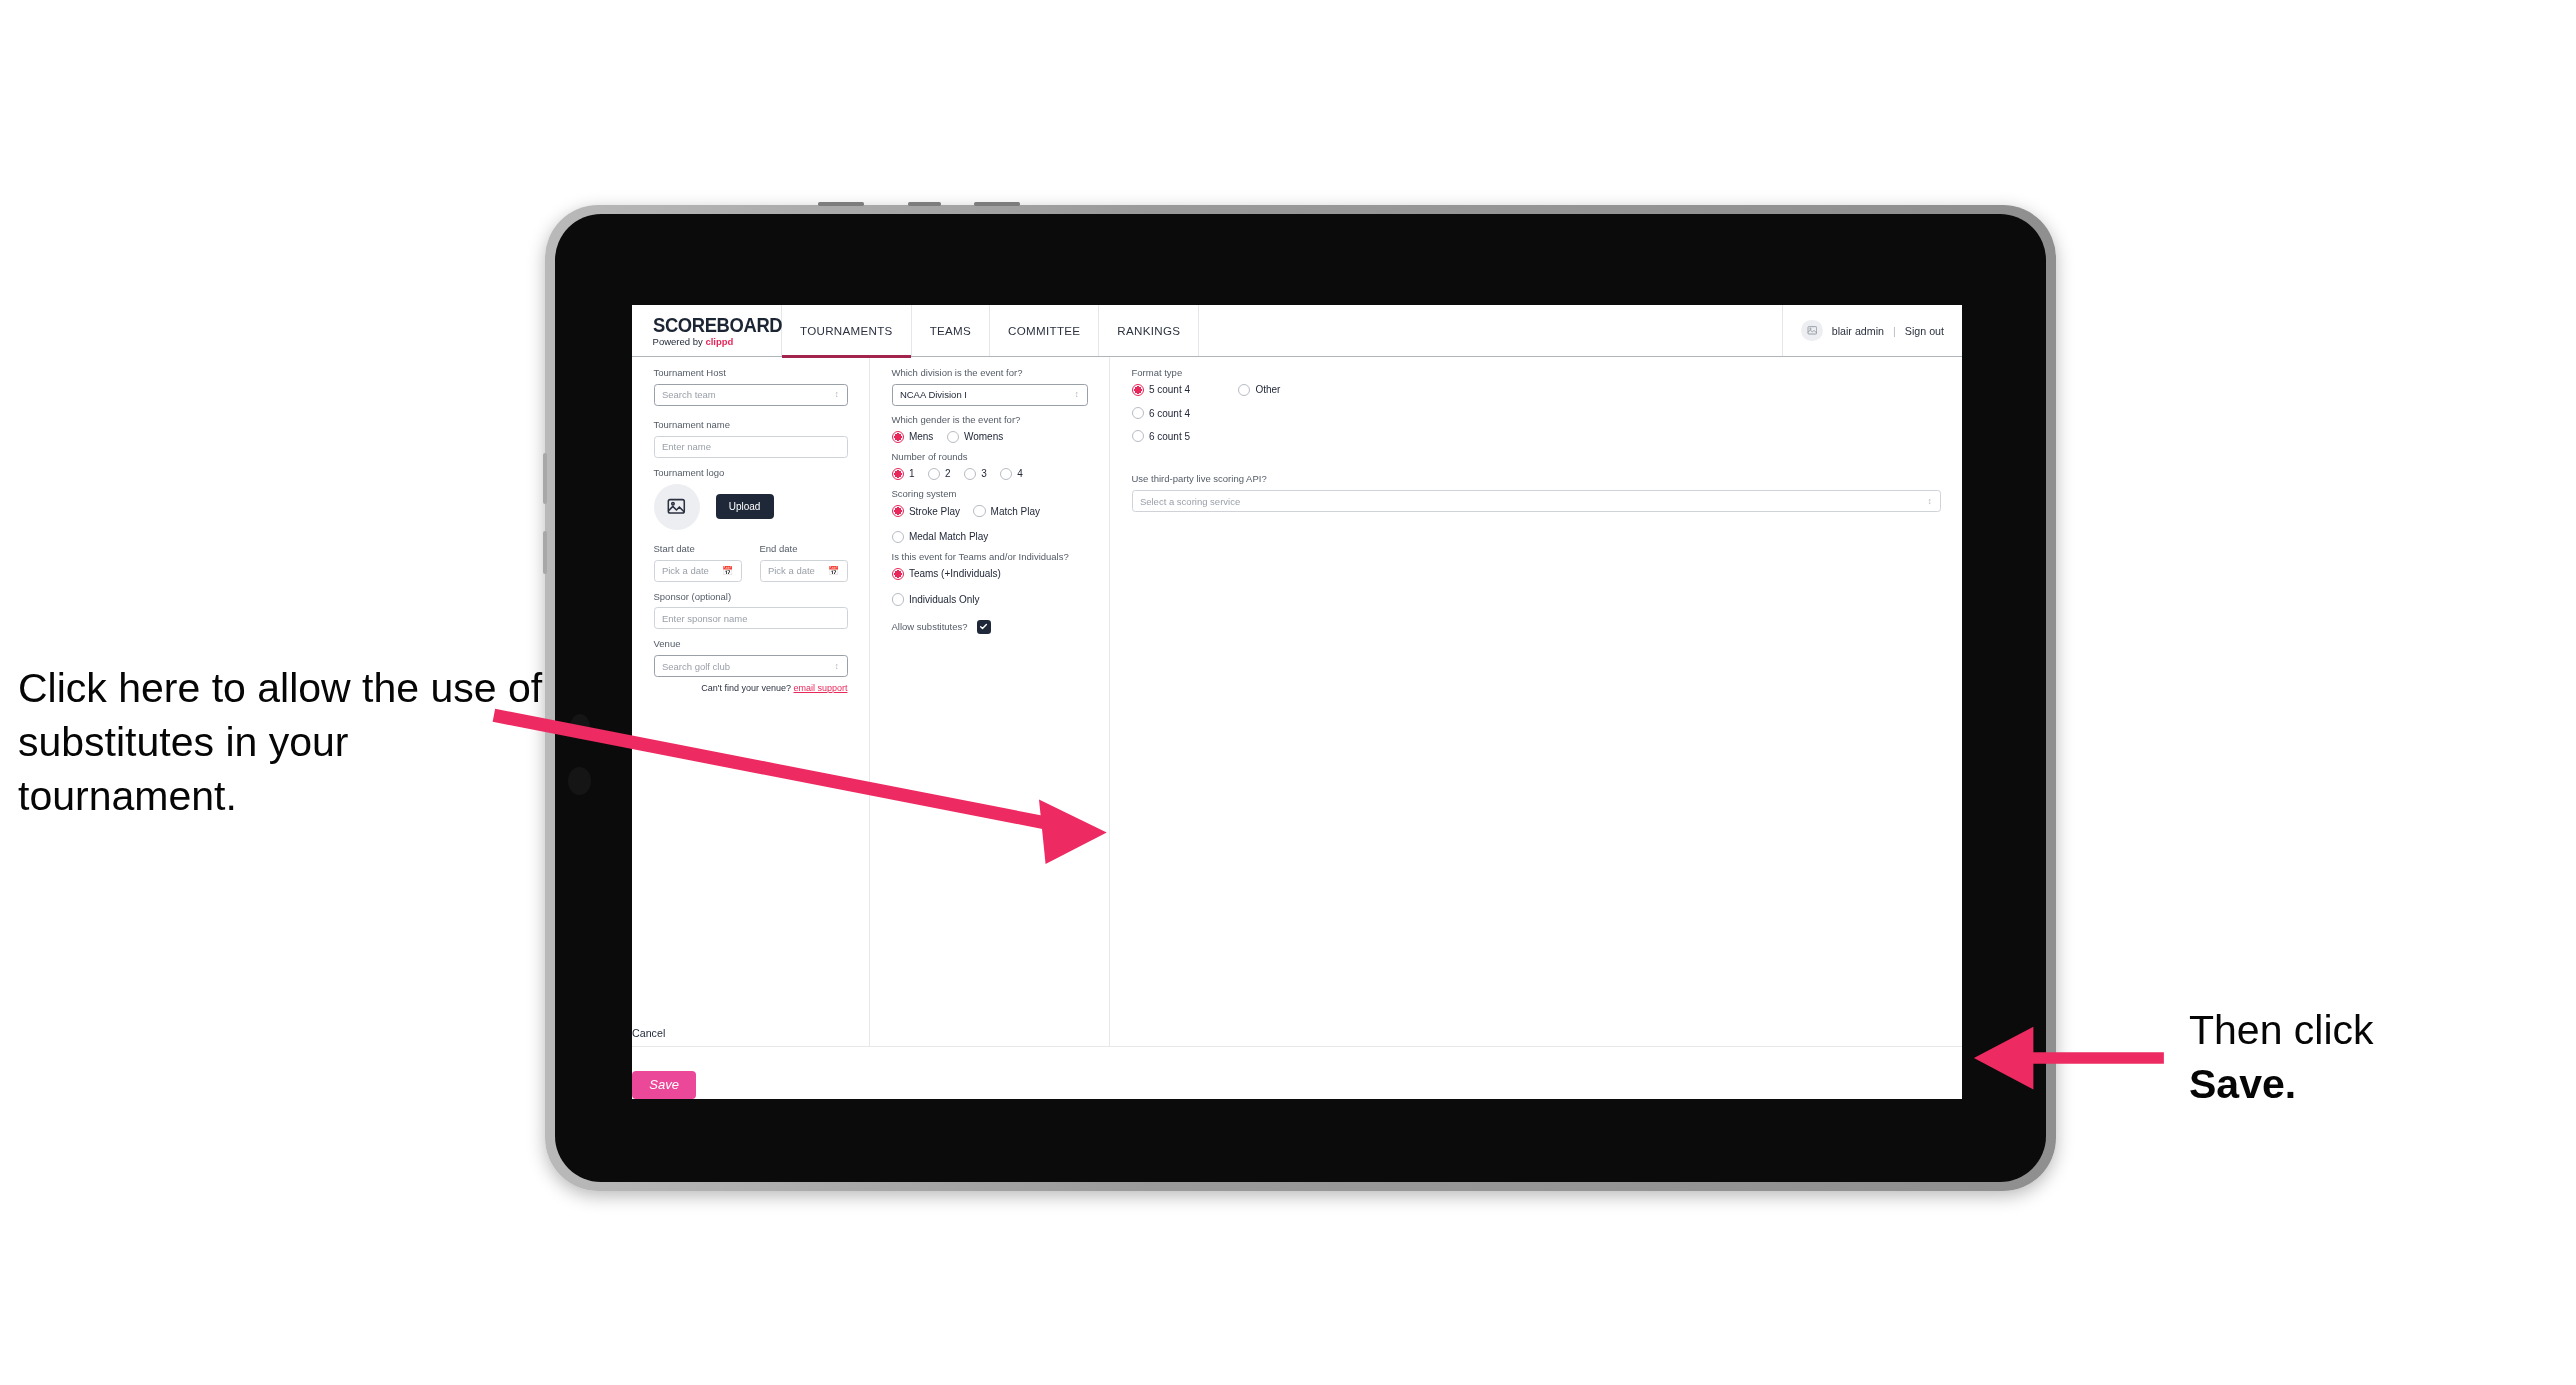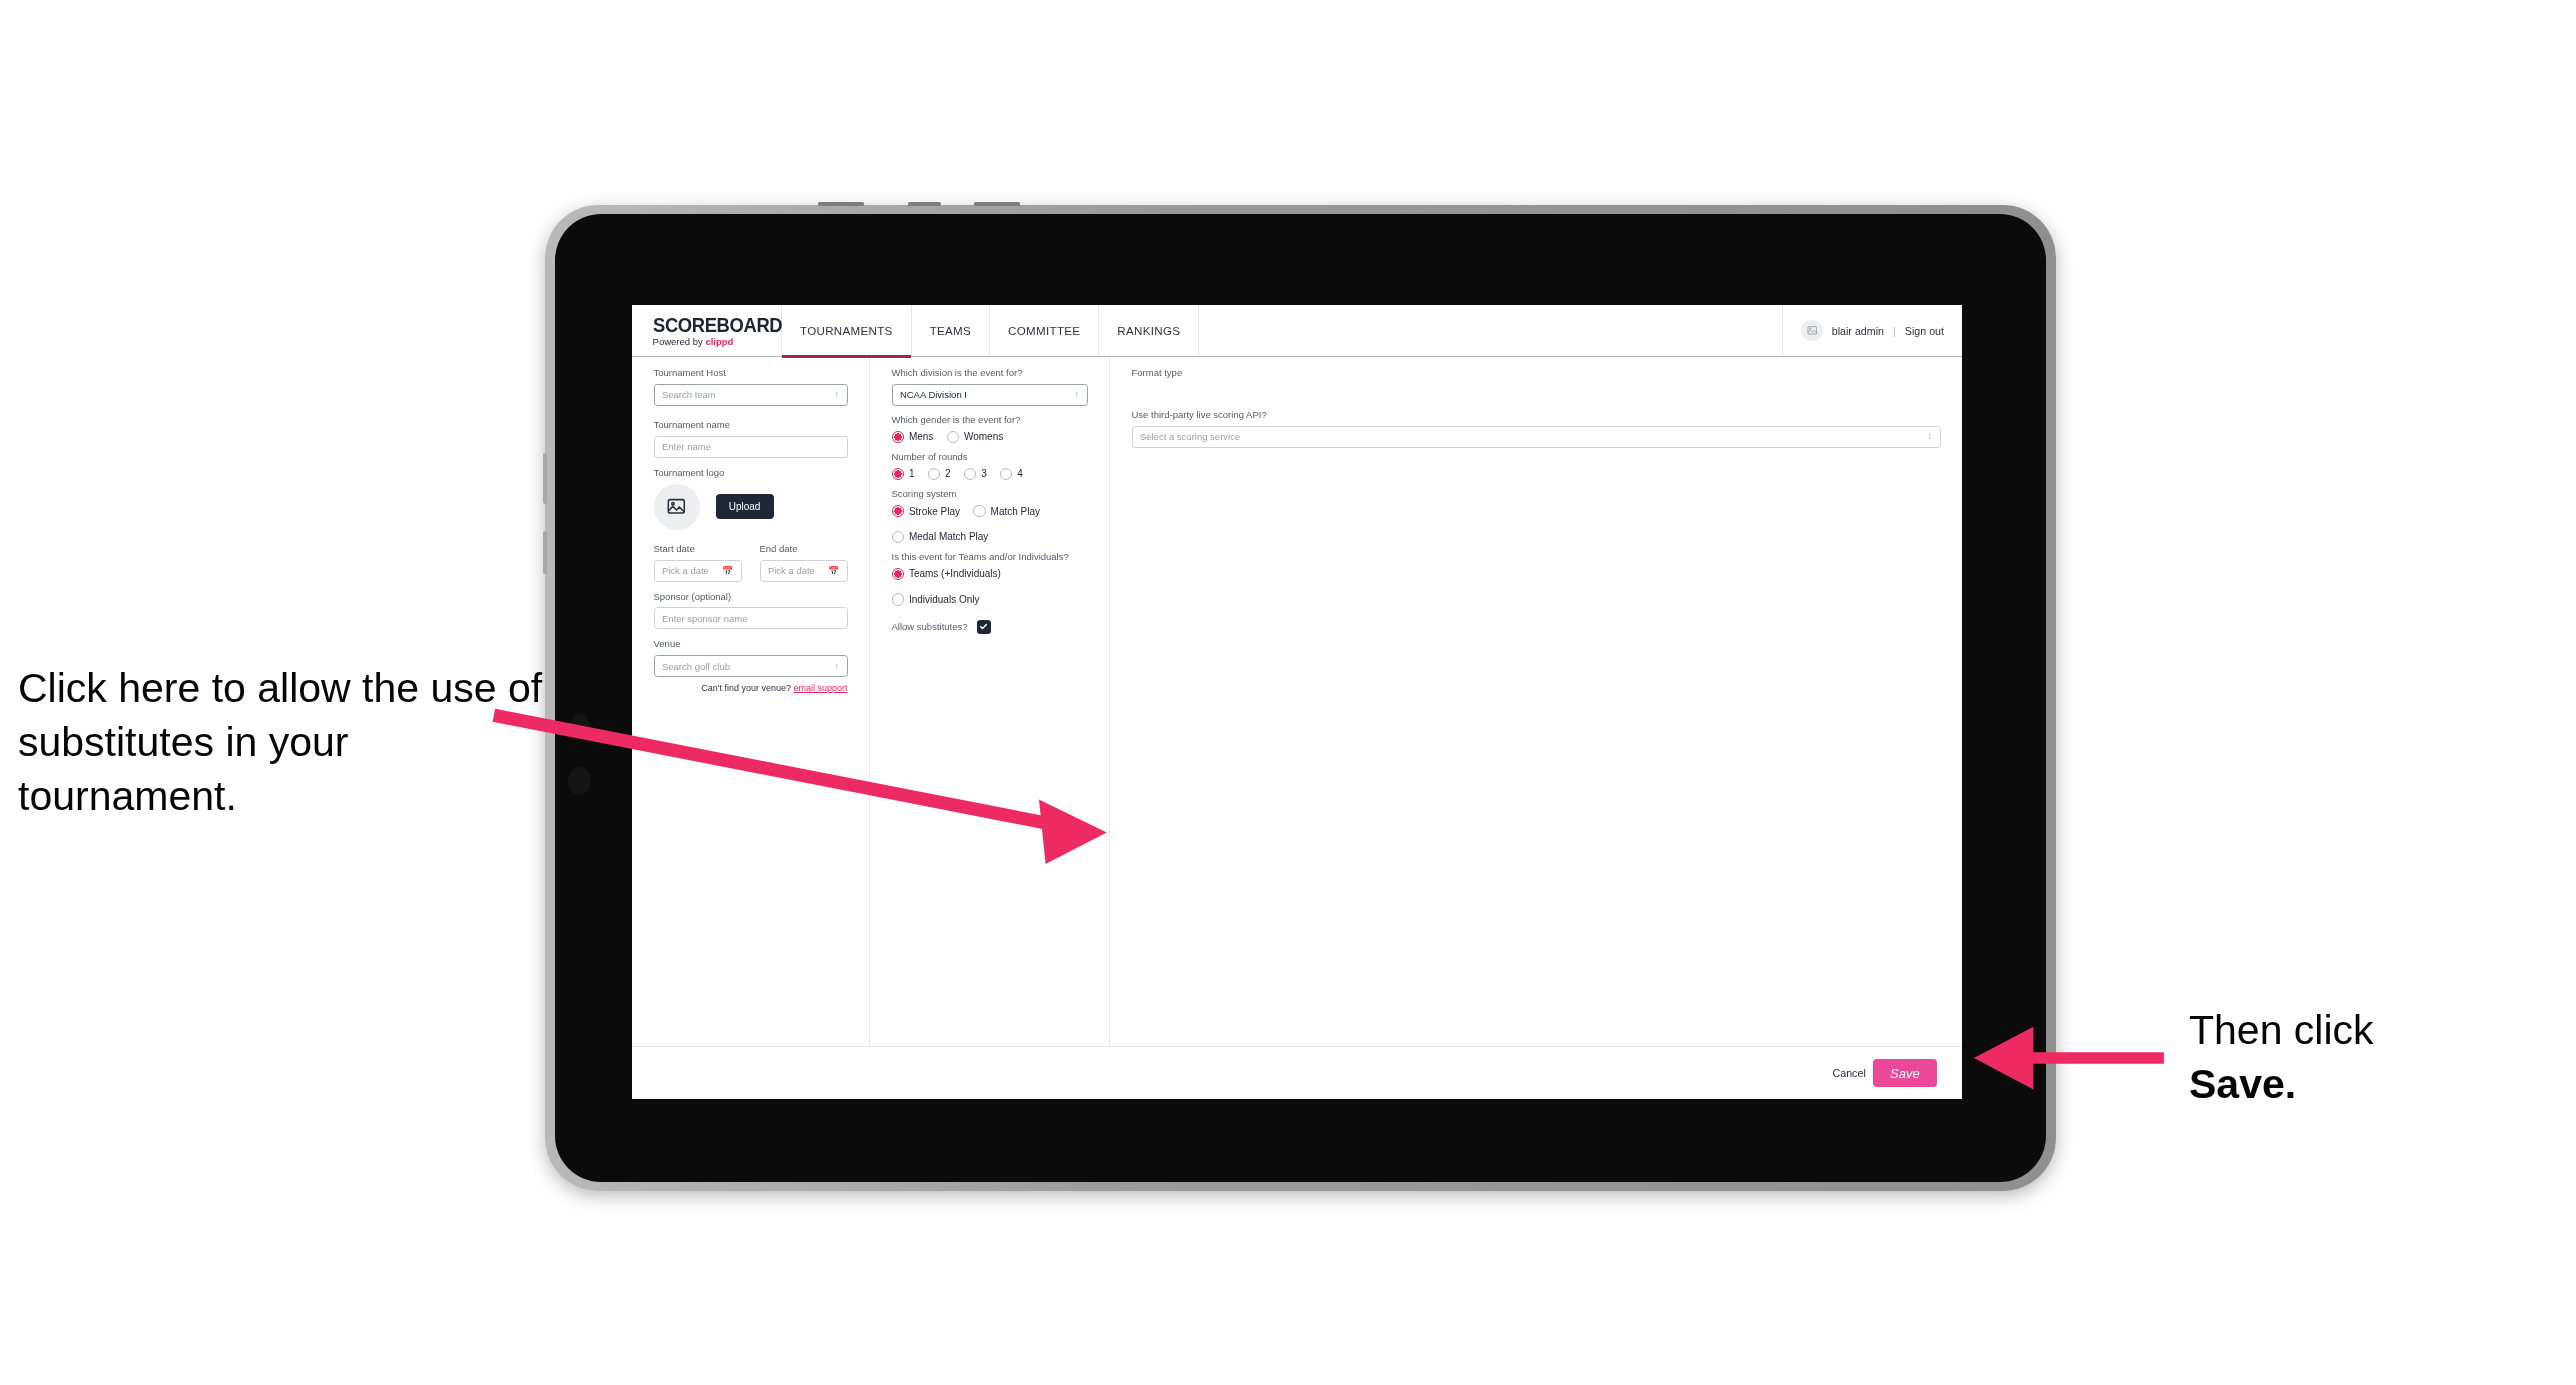--- a/index.html
+++ b/index.html
@@ -132,22 +132,22 @@
   
   #subs-row{display:flex;align-items:center;gap:9px;margin-top:14px;}
   #subs-label{font-size:9.5px;color:#545b66;}
   #subs-checkbox{
     width:14px;height:14px;border-radius:3.3px;background:#1f2838;
     display:flex;align-items:center;justify-content:center;cursor:pointer;
   }
 
   
   #app-footer{
-    height:52px;border-top:0.8px solid #e6e8ea;display:flex;align-items:center;
-    justify-content:flex-end;gap:7px;padding-right:25px;
+    height:52px;border-top:0.8px solid #e6e8ea;display:flex;align-items:flex-start;
+    justify-content:flex-end;gap:32px;padding-right:25px;flex-direction:column;
   }
   #cancel-button{font-size:10.7px;color:#1f2838;cursor:pointer;}
   #save-button{
     background:#ec4899;color:#fff;font-size:13px;border-radius:4.1px;
     padding:6.6px 17.3px;cursor:pointer;font-style:italic;
   }
 
   
   #anno-left{
     position:absolute;left:18px;top:661px;width:529px;
@@ -355,20 +355,42 @@
         <span id="subs-checkbox">
           <svg width="9" height="9" viewBox="0 0 14 14" fill="none" stroke="#ffffff" stroke-width="2.1" stroke-linecap="round" stroke-linejoin="round">
             <path d="M2.6 7.3l2.9 2.9 6-6.4"></path>
           </svg>
         </span>
       </div>
     </div>
 
     <div class="col" id="col-right">
       <div class="field-label">Format type</div>
+      <div id="format-grid">
+        <div class="radio-col">
+          <div class="radio-item">
+            <span class="radio on"></span>
+            <span>5 count 4</span>
+          </div>
+          <div class="radio-item">
+            <span class="radio"></span>
+            <span>6 count 4</span>
+          </div>
+          <div class="radio-item">
+            <span class="radio"></span>
+            <span>6 count 5</span>
+          </div>
+        </div>
+        <div class="radio-col">
+          <div class="radio-item">
+            <span class="radio"></span>
+            <span>Other</span>
+          </div>
+        </div>
+      </div>
 
       <div class="field-label tight" style="margin-top:31px">Use third-party live scoring API?</div>
       <div class="input-box light">
         <span>Select a scoring service</span>
         <span class="caret">↕</span>
       </div>
     </div>
   </div>
 
   <div id="app-footer">

